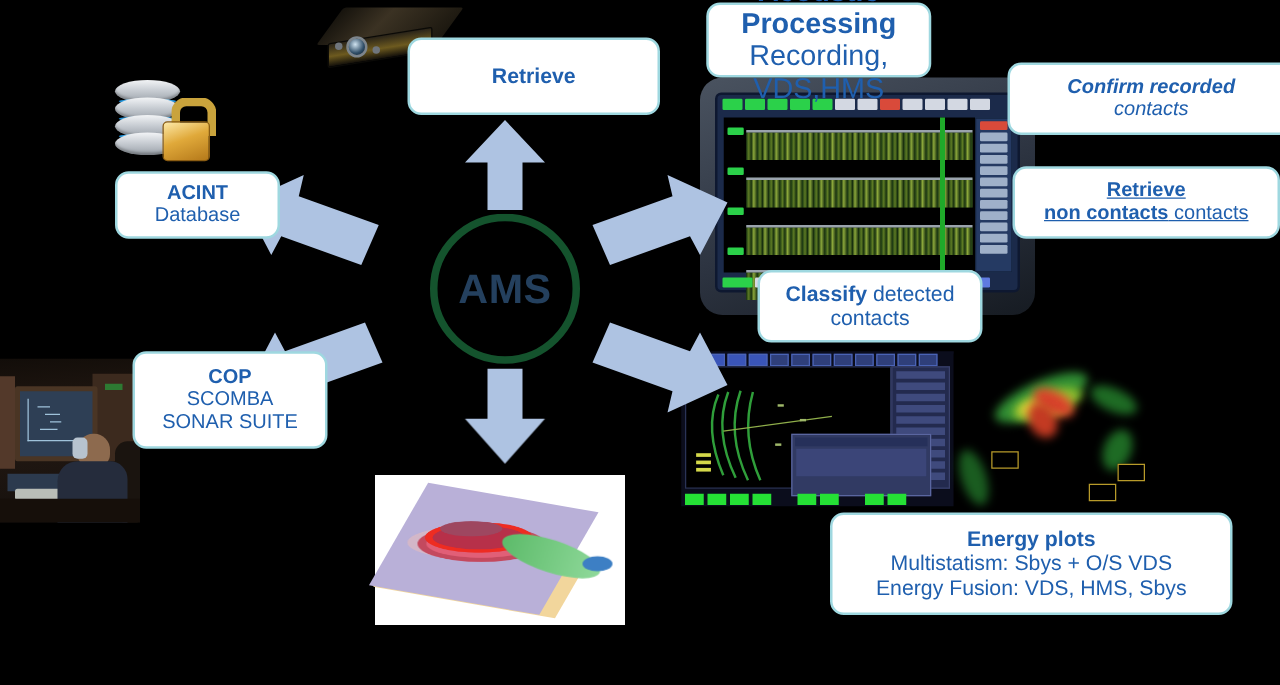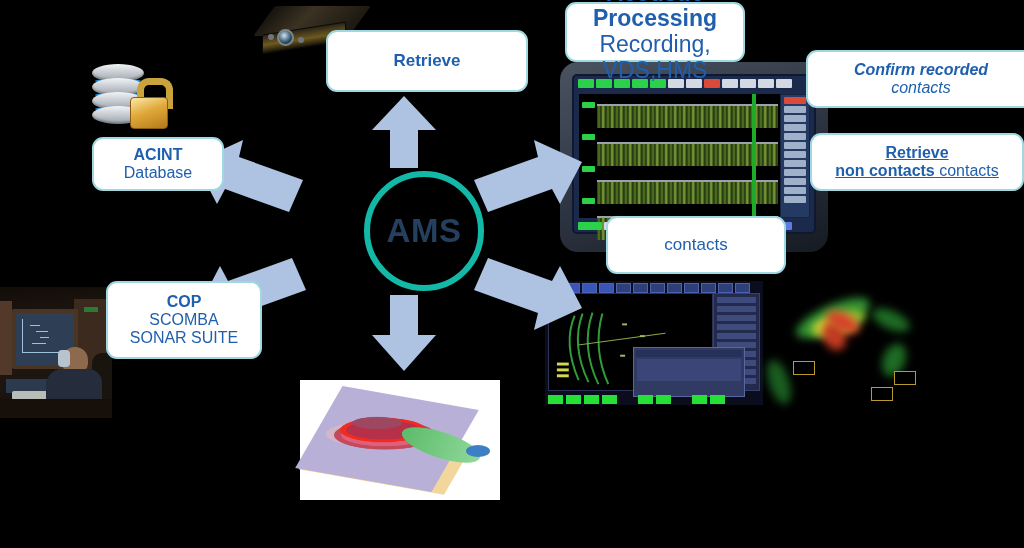--- a/index.html
+++ b/index.html
@@ -12,22 +12,22 @@
           border-radius:11px;box-sizing:border-box;
           display:flex;flex-direction:column;align-items:center;
           justify-content:center;text-align:center;color:#1f5fae;
           line-height:1.12;z-index:40;padding:4px 8px;}
   .bubble .l1{font-weight:bold;}
   .bubble .l2,.bubble .l3{font-weight:normal;}
   .bubble .b{font-weight:bold;}
   .bubble .n{font-weight:normal;}
 
   
-  #ams-hub{position:absolute;left:364px;top:171px;width:120px;height:120px;
-           border:6px solid #14b8a6;border-radius:50%;box-sizing:border-box;
+  #ams-hub{position:absolute;left:344px;top:171px;width:120px;height:120px;
+           border:6px solid #14532d;border-radius:50%;box-sizing:border-box;
            display:flex;align-items:center;justify-content:center;z-index:30;}
   #ams-hub span{color:#24405e;font-weight:bold;font-size:33px;letter-spacing:.5px;}
 
   
   .arrow{position:absolute;z-index:20;}
   .arrow svg{display:block;overflow:visible;}
   .arrow path{fill:#aec3e2;}
 
   
   .pic{position:absolute;z-index:10;}
@@ -407,29 +407,37 @@
   </div>
 
   <div class="bubble" style="left:810px;top:133px;width:214px;height:58px;font-size:16px;text-decoration:underline;">
     <div class="l1">Retrieve</div>
     <div class="l2">
       <span class="b">non contacts</span><span class="n"> contacts</span>
     </div>
   </div>
 
   <div class="bubble" style="left:606px;top:216px;width:180px;height:58px;font-size:17px;">
+    <div class="l1">
+      <span class="b">Classify</span><span class="n"> detected</span>
+    </div>
     <div class="l2">contacts</div>
   </div>
 
   <div class="bubble" style="left:106px;top:281px;width:156px;height:78px;font-size:16px;">
     <div class="l1">COP</div>
     <div class="l2">SCOMBA</div>
     <div class="l3">SONAR SUITE</div>
   </div>
 
   <div class="bubble" style="left:92px;top:137px;width:132px;height:54px;font-size:16px;">
     <div class="l1">ACINT</div>
     <div class="l2">Database</div>
   </div>
 
 
+  <div class="bubble" style="left:664px;top:410px;width:322px;height:82px;font-size:17px;">
+    <div class="l1">Energy plots</div>
+    <div class="l2">Multistatism: Sbys + O/S VDS</div>
+    <div class="l3">Energy Fusion: VDS, HMS, Sbys</div>
+  </div>
 
 </div>
 
 </body></html>

